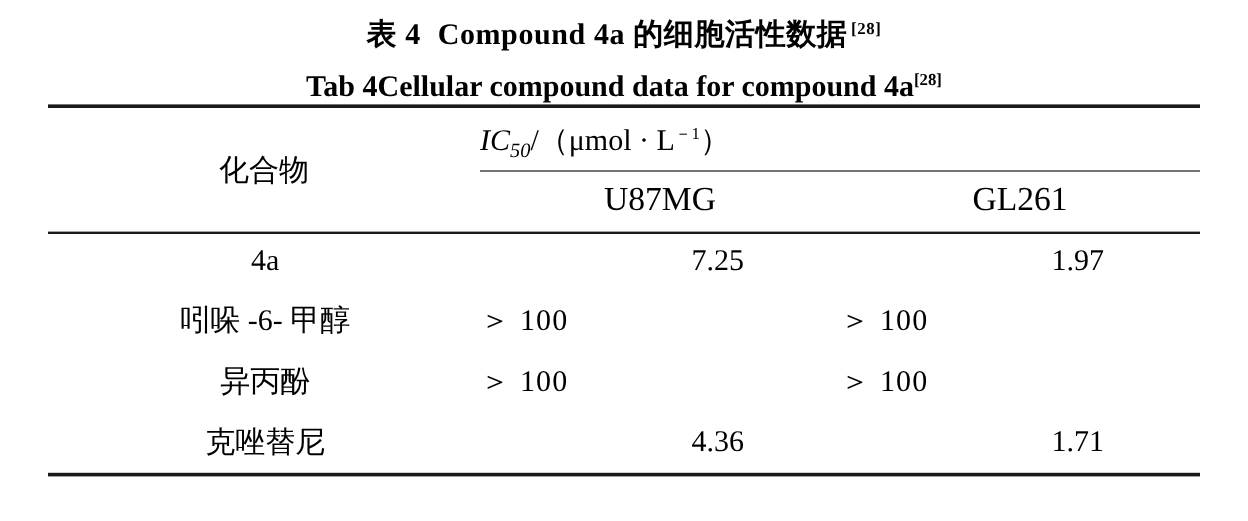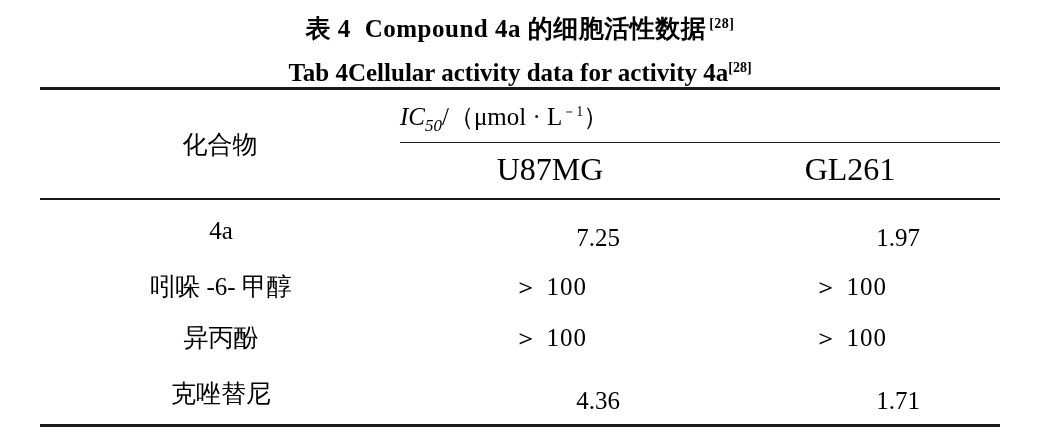--- a/index.html
+++ b/index.html
@@ -103,56 +103,55 @@
   }
   .subrule {
     height: 0;
     padding: 0;
     font-size: 0;
     line-height: 0;
     border-top: 1.5px solid #1a1a1a;
   }
   .hdr-sub {
     text-align: center;
-    font-size: 32px;
+    font-size: 28px;
     padding: 8px 0 10px 0;
   }
   td.cell-name {
     text-align: center;
     font-size: 25px;
     padding: 9px 0 9px 2px;
     white-space: nowrap;
   }
   td.cell-num {
     text-align: right;
     font-size: 25px;
-    padding: 24px 80px 9px 0;
+    padding: 9px 80px 9px 0;
     white-space: nowrap;
   }
   td.cell-gt {
-    text-align: center;
     font-size: 25px;
     padding: 9px 0 9px 0;
     white-space: nowrap;
   }
   .gt {
     letter-spacing: 1px;
   }
 </style>
 </head>
 <body>
 
 <div class="page">
 
   <div class="caption caption-cn">
     <span class="cap-num">表 4</span><span>Compound 4a 的细胞活性数据</span><sup class="ref spaced">[28]</sup>
   </div>
 
   <div class="caption caption-en">
-    <span class="cap-num">Tab 4</span><span>Cellular activity data for activity 4a</span><sup class="ref">[28]</sup>
+    <span class="cap-num">Tab 4</span><span>Cellular compound data for compound 4a</span><sup class="ref">[28]</sup>
   </div>
 
   <table class="data">
     <colgroup>
       <col class="col-compound">
       <col class="col-val">
       <col class="col-val">
     </colgroup>
     <tbody>
       <tr class="rule-top">

